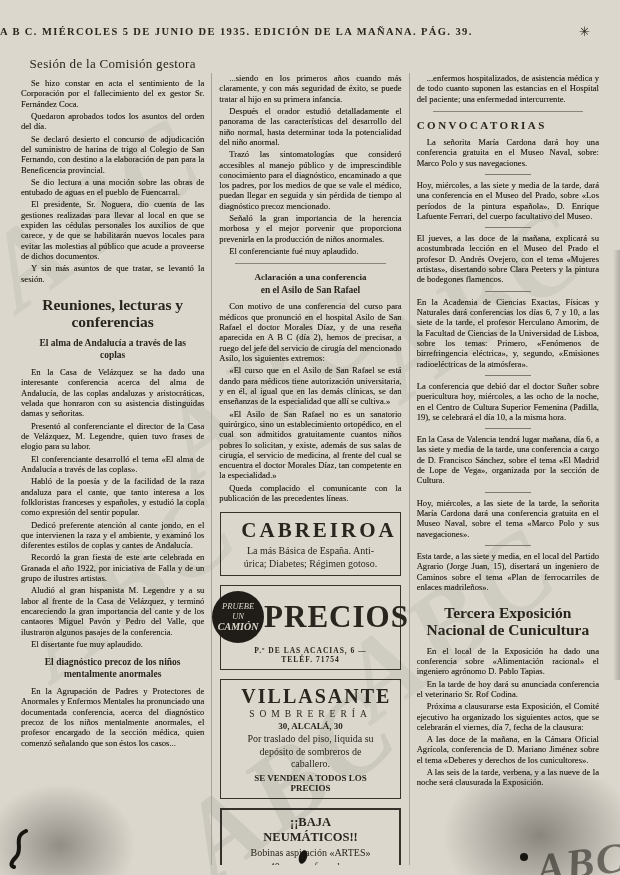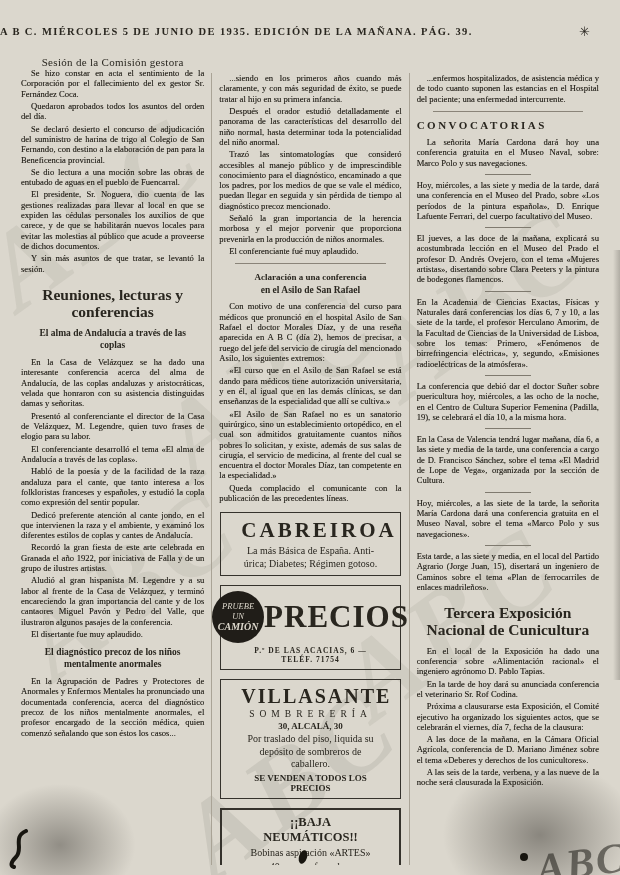--- a/index.html
+++ b/index.html
@@ -14,21 +14,21 @@
   .masthead { text-align:left; padding-top:26px; font-size:10.5px; font-weight:bold; letter-spacing:1.4px; }
   .ornament { position:absolute; right:30px; top:24px; font-size:13px; font-weight:bold; font-family:"DejaVu Sans",sans-serif; color:#26231d; }
   
   .columns { position:absolute; top:56px; left:14px; right:14px; bottom:10px; display:grid; grid-template-columns:1fr 1fr 1fr; }
   .col { padding:0 7px; overflow:hidden; }
   .col + .col { border-left:1px solid #a9a396;margin-top:17px; }
   
   .body { font-size:8.6px; line-height:1.2; text-align:justify; text-indent:10px; margin-bottom:2px;
           text-shadow:0 0 .4px rgba(43,40,35,.55); hyphens:auto; -webkit-hyphens:auto; }
   .headline { font-size:18px; font-weight:bold; text-align:center; margin:3px 0 2px; }
-  .deck { font-size:11px; text-align:center; letter-spacing:.3px; }
+  .deck { font-size:13px; text-align:center; letter-spacing:.3px; margin-bottom:6px; }
   .headline2 { font-size:15.5px; font-weight:bold; text-align:center; line-height:1.08; margin:13px 6px 7px; }
   .subhead { font-size:9.5px; font-weight:bold; text-align:center; line-height:1.25; margin:8px 12px 5px; }
   .subhead.minor { font-size:9px; margin-bottom:0; }
   .rule { border:0; border-top:1px solid #8a8479; margin:7px 16px 6px; }
   .convo-title { font-size:11px; font-weight:bold; letter-spacing:2.5px; margin:7px 0 6px; }
   .convo-item + .convo-item::before { content:""; display:block; width:46px; height:1px; background:#7f7a6f; margin:6px auto 5px; }
   
   .ad { border:1.5px solid #35322c; margin:9px 1px 7px; padding:5px 20px; text-align:center; }
   .ad-small { font-size:10px; line-height:1.25; margin-top:2px; }
   .cab-brand { font-size:21px; font-weight:bold; letter-spacing:3px; }

